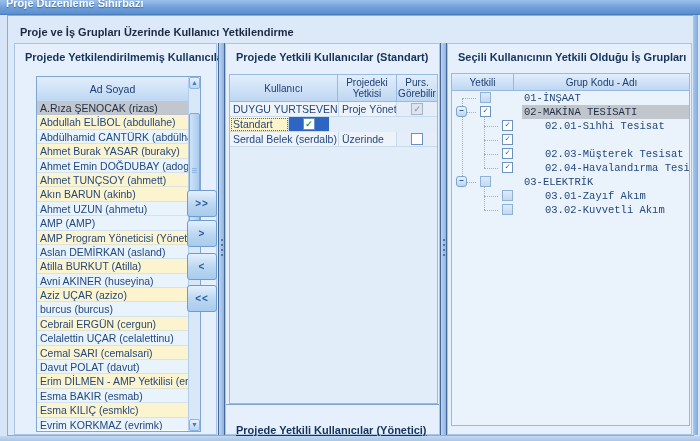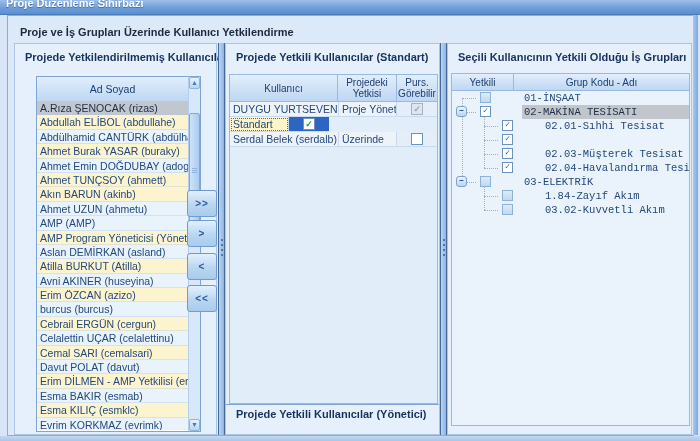--- a/index.html
+++ b/index.html
@@ -120,21 +120,21 @@
   .mtr.sel .mtd.cbcell{background:#2e65c2;}
   .cb{width:12px;height:12px;box-sizing:border-box;border:1px solid #6c93c0;background:#ffffff;
     font-size:9px;line-height:10px;text-align:center;font-weight:bold;}
   .cb.checked{color:#1e9e3e;}
   .cb.checked-disabled{background:#dde6f0;border-color:#a5b4c5;color:#9aa4ae;}
   .cb.unchecked{color:transparent;}
   .mid-footer{
     position:absolute;left:0px;top:360px;width:213px;height:30px;
     border-top:1px solid #7fa5d2;background:#e6f0fc;box-sizing:border-box;
   }
-  .mid-footer .panel-title{top:3px;}
+  .mid-footer .panel-title{top:19px;text-decoration:underline;}
   
   .treebox{
     position:absolute;left:3px;top:29px;width:239px;height:353px;
     background:#eaf3fc;border:1px solid #9ab9de;box-sizing:border-box;overflow:hidden;
   }
   .tree-header{display:flex;height:16px;border-bottom:1px solid #9ab9de;
     background:linear-gradient(180deg,#e2eefc,#bed7f2);}
   .tree-th{box-sizing:border-box;border-right:1px solid #9ab9de;
     font-size:10px;color:#1c3e73;display:flex;align-items:center;justify-content:center;}
   .tree-rows{position:relative;width:100%;height:336px;}
@@ -175,21 +175,21 @@
         <div class="list-row cream">Ahmet Burak YASAR (buraky)</div>
         <div class="list-row blue">Ahmet Emin DOĞDUBAY (adogdubay)</div>
         <div class="list-row cream">Ahmet TUNÇSOY (ahmett)</div>
         <div class="list-row cream">Akın BARUN (akinb)</div>
         <div class="list-row blue">Ahmet UZUN (ahmetu)</div>
         <div class="list-row blue">AMP (AMP)</div>
         <div class="list-row cream">AMP Program Yöneticisi (Yönetici)</div>
         <div class="list-row blue">Aslan DEMİRKAN (asland)</div>
         <div class="list-row cream">Atilla BURKUT (Atilla)</div>
         <div class="list-row blue">Avni AKINER (huseyina)</div>
-        <div class="list-row cream">Erim ÖZCAN (azizo)</div>
+        <div class="list-row cream">Aziz UÇAR (azizo)</div>
         <div class="list-row blue">burcus (burcus)</div>
         <div class="list-row cream">Cebrail ERGÜN (cergun)</div>
         <div class="list-row blue">Celalettin UÇAR (celalettinu)</div>
         <div class="list-row cream">Cemal SARI (cemalsari)</div>
         <div class="list-row blue">Davut POLAT (davut)</div>
         <div class="list-row cream">Erim DİLMEN - AMP Yetkilisi (erimd)</div>
         <div class="list-row blue">Esma BAKIR (esmab)</div>
         <div class="list-row cream">Esma KILIÇ (esmklc)</div>
         <div class="list-row blue">Evrim KORKMAZ (evrimk)</div>
       </div>
@@ -311,21 +311,21 @@
           <span class="tree-cb on" style="left: 50px;">✓</span>
           <span class="tree-label" style="left: 91px;">02.04-Havalandırma Tesisatı</span>
         </div>
         <div class="tree-row" style="top: 84px;">
           <span class="expander">–</span>
           <span class="tree-cb off" style="left: 28px;"></span>
           <span class="tree-label" style="left: 70px;">03-ELEKTRİK</span>
         </div>
         <div class="tree-row" style="top: 98px;">
           <span class="tree-cb off" style="left: 50px;"></span>
-          <span class="tree-label" style="left: 91px;">1.84-Zayıf Akım</span>
+          <span class="tree-label" style="left: 91px;">03.01-Zayıf Akım</span>
         </div>
         <div class="tree-row" style="top: 112px;">
           <span class="tree-cb off" style="left: 50px;"></span>
           <span class="tree-label" style="left: 91px;">03.02-Kuvvetli Akım</span>
         </div>
       </div>
   </div>
 </div>
 
 </body></html>

